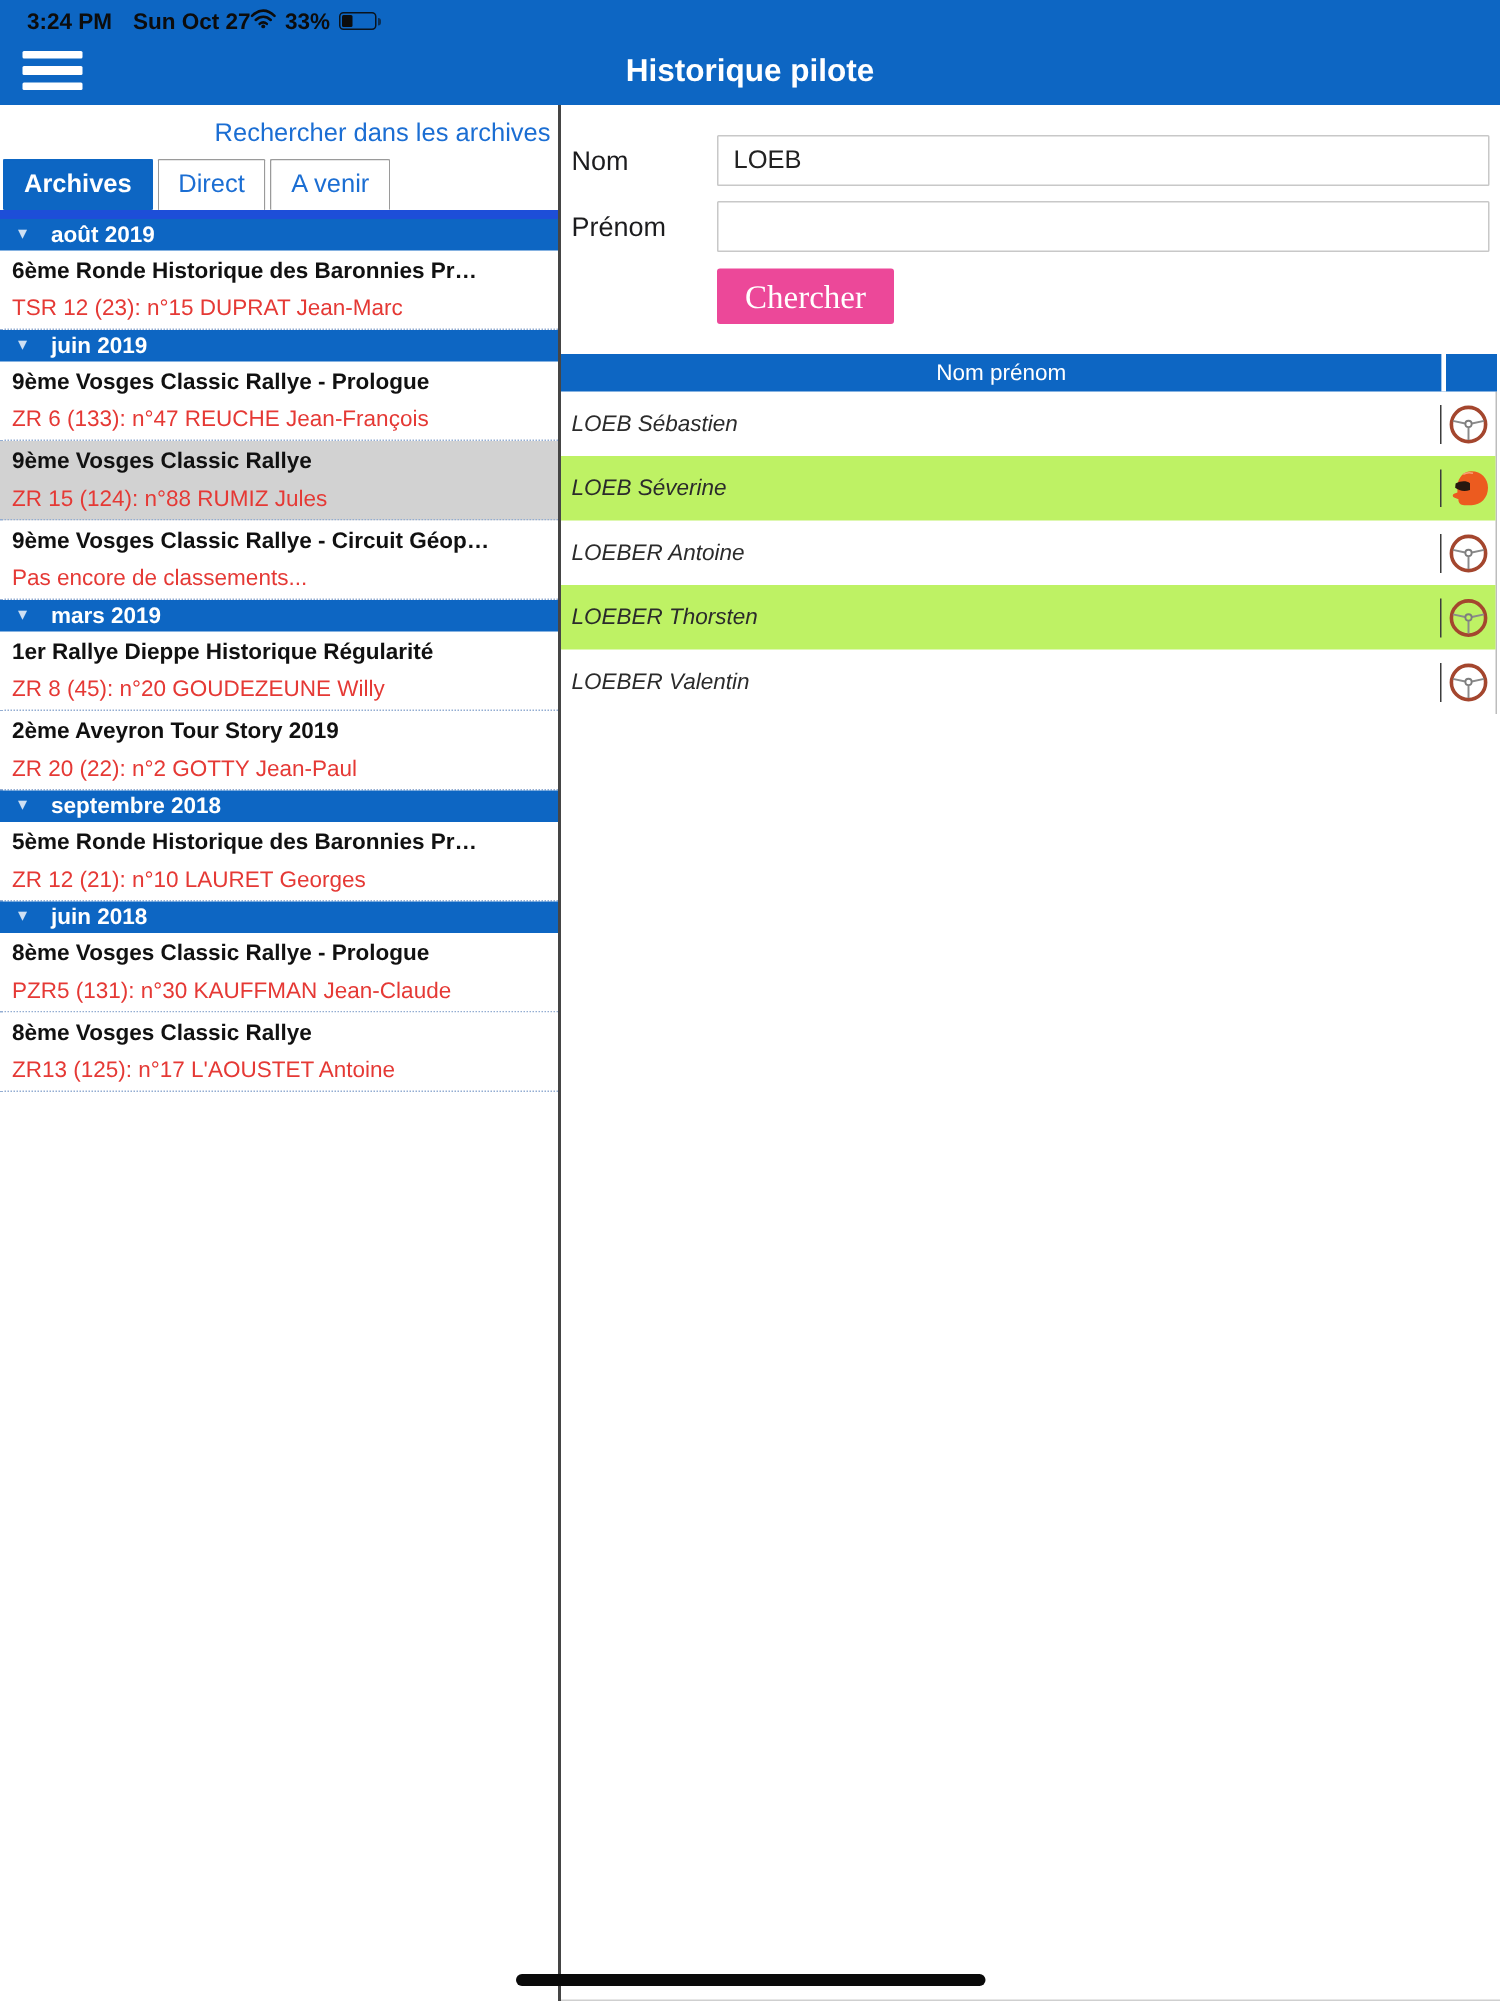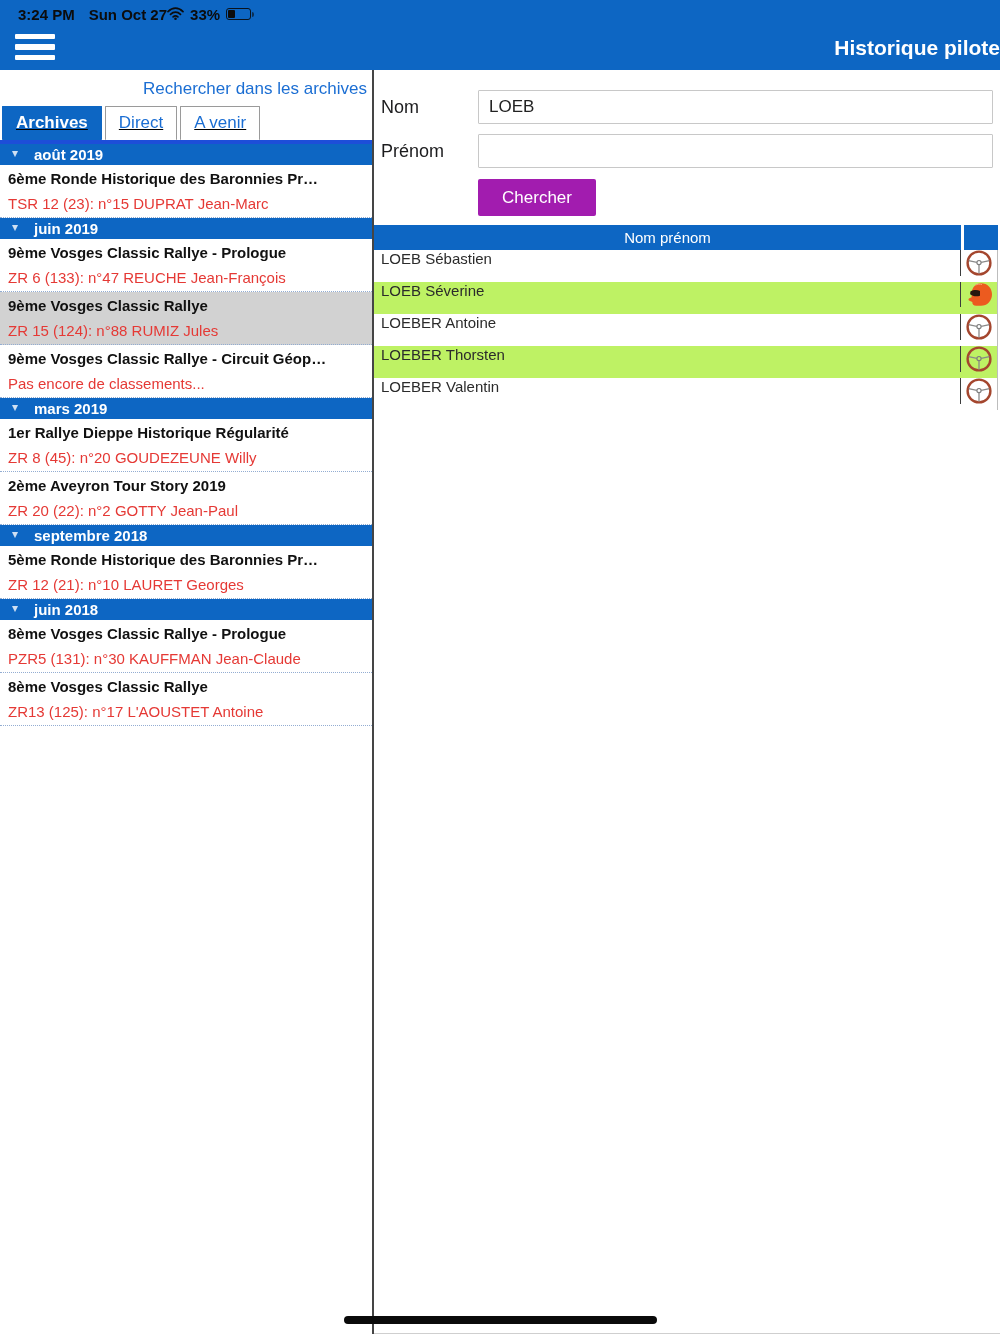--- a/index.html
+++ b/index.html
@@ -15,34 +15,34 @@
   .statusbar {
     height:26px; display:flex; align-items:center;
     padding:2px 16px 0 18px; color:#0c0c0c; font-size:15px; font-weight:700;
   }
   .status-left { display:flex; gap:14px; }
   .status-right { display:flex; align-items:center; gap:6px; font-weight:700; }
   .batt { width:25px; height:12px; border:1px solid rgba(10,10,10,.9); border-radius:3px; position:relative; }
   .batt-fill { position:absolute; left:1px; top:1px; bottom:1px; width:7px; background:#0c0c0c; border-radius:1px; }
   .batt-nub { width:2px; height:5px; background:rgba(10,10,10,.6); border-radius:0 2px 2px 0; margin-left:1px; }
 
-  .navbar { height:44px; position:relative; display:flex; align-items:center; justify-content:flex-end; }
+  .navbar { height:44px; position:relative; display:flex; align-items:center; justify-content:center; }
   .hamburger { position:absolute; left:15px; top:4px; width:40px; height:34px;
     display:flex; flex-direction:column; justify-content:center; gap:5px; cursor:pointer; }
   .hamburger span { display:block; height:5.5px; background:#ffffff; border-radius:1px; }
   .nav-title { color:#ffffff; font-size:21px; font-weight:700; }
 
   
   .content { flex:1 1 auto; display:flex; min-height:0; }
 
   
   .sidebar { width:374px; flex:0 0 auto; background:#ffffff; border-right:2px solid #454545;
     display:flex; flex-direction:column; }
   .search-link { text-align:right; padding:9px 5px 7px 4px; color:#1b6ed3; font-size:17px; cursor:pointer; }
-  .tabbar { display:flex; align-items:flex-end; padding-left:2px; border-bottom:4px solid #1d4ed8;text-decoration:underline; }
+  .tabbar { display:flex; align-items:flex-end; padding-left:2px; border-bottom:6px solid #1d4ed8; }
   .tab { border:1px solid #9a9a9a; border-bottom:none; background:#ffffff; color:#1b6ed3;
     font-size:17px; padding:6px 13px 7px; margin-right:3px; cursor:pointer; border-radius:1px; }
   .tab.selected { background:#0d66c3; color:#ffffff; font-weight:700; border-color:#0d66c3; }
 
   .list { flex:0 0 auto; }
   .group-header { background:#0d66c3; color:#ffffff; font-weight:700; font-size:15px;
     line-height:21px; height:21px; padding-left:34px; position:relative; cursor:pointer; }
   .group-header .tri { position:absolute; left:12px; top:-1px; font-size:12px; color:#cfe0f3; font-weight:400; }
   .event { padding:5px 8px 5px; border-bottom:1px dotted #93add2; background:#ffffff; cursor:pointer; }
   .event.selected { background:#d2d2d2; }
@@ -55,30 +55,30 @@
   .refresh-btn { display:inline-flex; flex-direction:column; align-items:center; cursor:pointer; }
   .refresh-label { font-size:12px; color:#3f86e8; margin-top:1px; }
 
   
   .main { flex:1 1 auto; position:relative; background:#ffffff; border-bottom:1px solid #cfcfcf; min-width:0; }
   .form-area { padding:20px 7px 0 7px; }
   .form-row { display:flex; align-items:center; margin-bottom:10px; }
   .form-label { width:97px; flex:0 0 auto; font-size:18px; color:#1c1c1e; }
   .form-input { flex:1 1 auto; height:34px; border:1px solid #c8c8c8; border-radius:1px;
     font-size:17px; color:#222; padding:0 10px; font-family:"Liberation Sans","DejaVu Sans",sans-serif; outline:none; background:#fff; }
-  .search-btn { margin-left:97px; width:118px; height:37px; background:#a21caf; color:#ffffff;
-    border:none; font-size:17px; cursor:pointer; border-radius:2px; margin-top:1px;
-    font-family:Liberation Sans, sans-serif; }
-
-  .result-table { margin-top:9px; margin-right:2px; }
+  .search-btn { margin-left:97px; width:118px; height:37px; background:#ec4899; color:#ffffff;
+    border:none; font-size:22px; cursor:pointer; border-radius:2px; margin-top:1px;
+    font-family:Liberation Serif, serif; }
+
+  .result-table { margin-top:20px; margin-right:2px; }
   .thead { display:flex; height:25px; }
   .th-main { flex:1 1 auto; background:#0d66c3; color:#ffffff; font-size:15px; text-align:center; line-height:25px; }
   .th-icon { width:37px; flex:0 0 auto; background:#0d66c3; border-left:3px solid #ffffff; }
   .tbody { border-right:1px solid #bdbdbd; }
-  .trow { display:flex; height:32px; align-items:flex-start; cursor:pointer; }
+  .trow { display:flex; height:43px; align-items:center; cursor:pointer;font-style:italic; }
   .trow.alt { background:#bef264; }
   .td-name { flex:1 1 auto; font-size:15px; color:#2b2b2b; display:flex; align-items:center; padding-left:7px;
     white-space:nowrap; overflow:hidden; }
   .td-icon { width:37px; flex:0 0 auto; border-left:1px solid #3c3c3c; display:flex; align-items:center; justify-content:center; }
 
   
   .home-indicator { position:absolute; left:344px; top:1316px; width:313px; height:8px;
     background:#0a0a0a; border-radius:4.5px; cursor:grab; }
 </style>
 </head>

